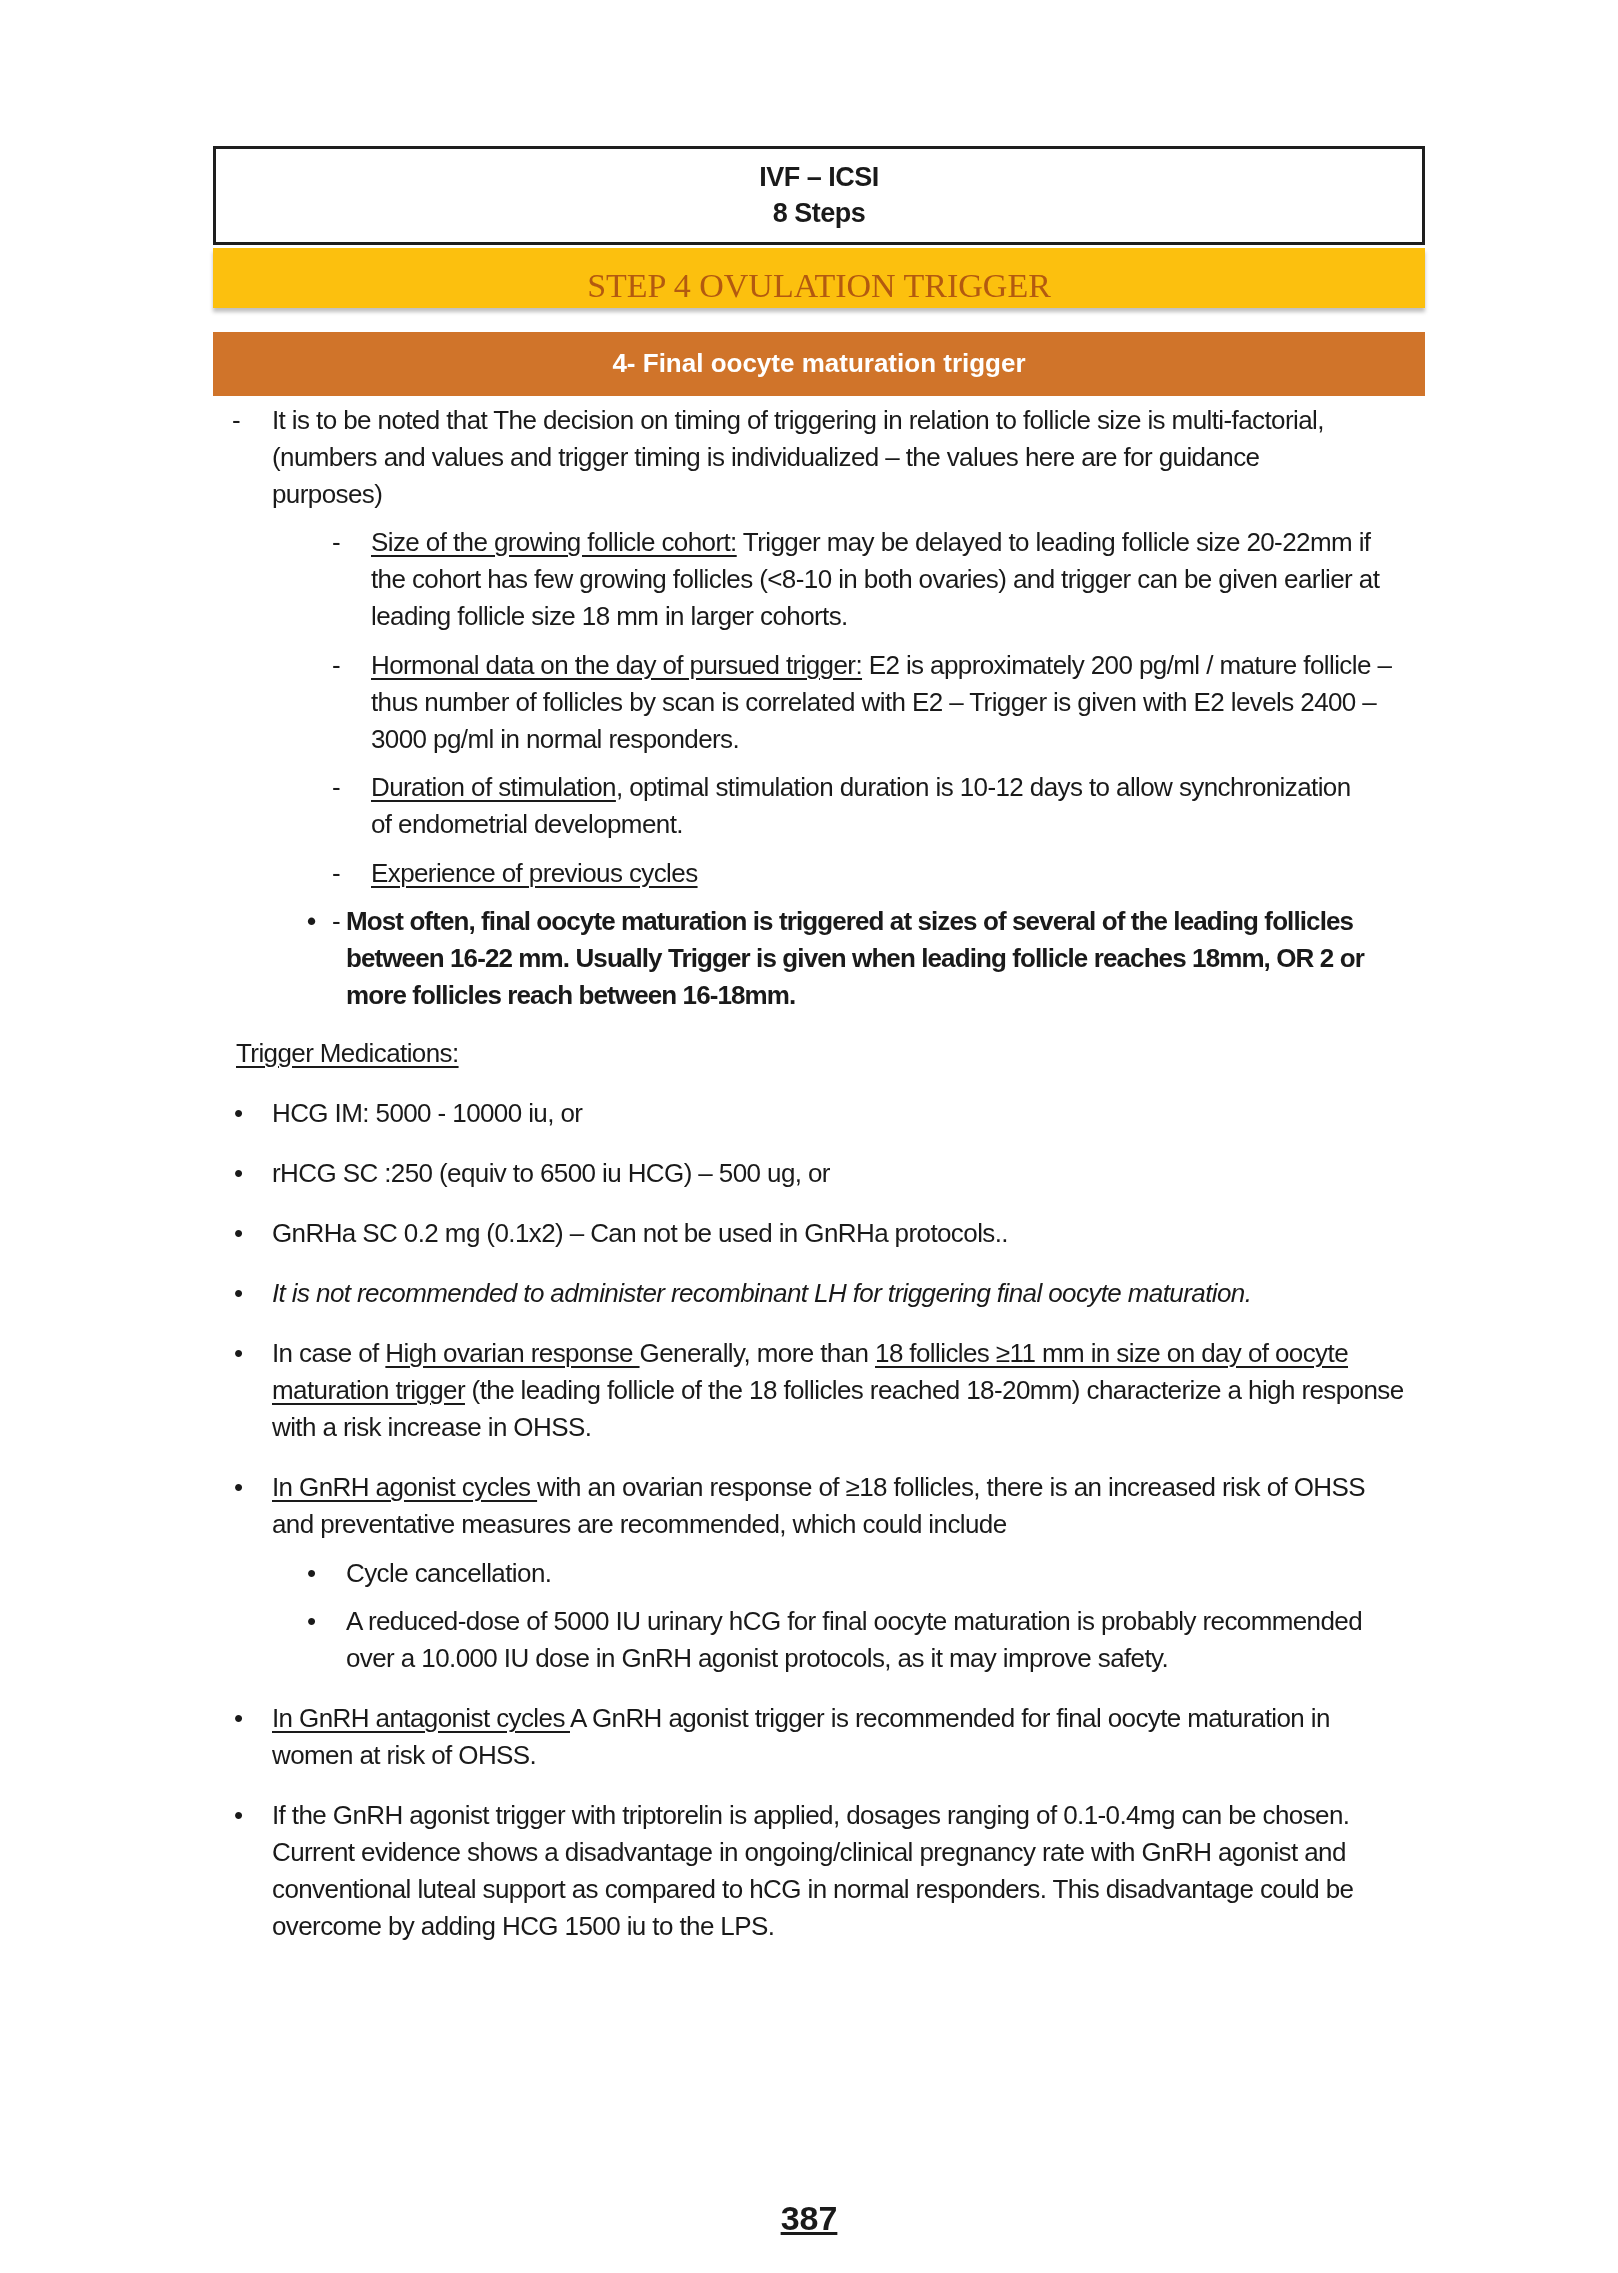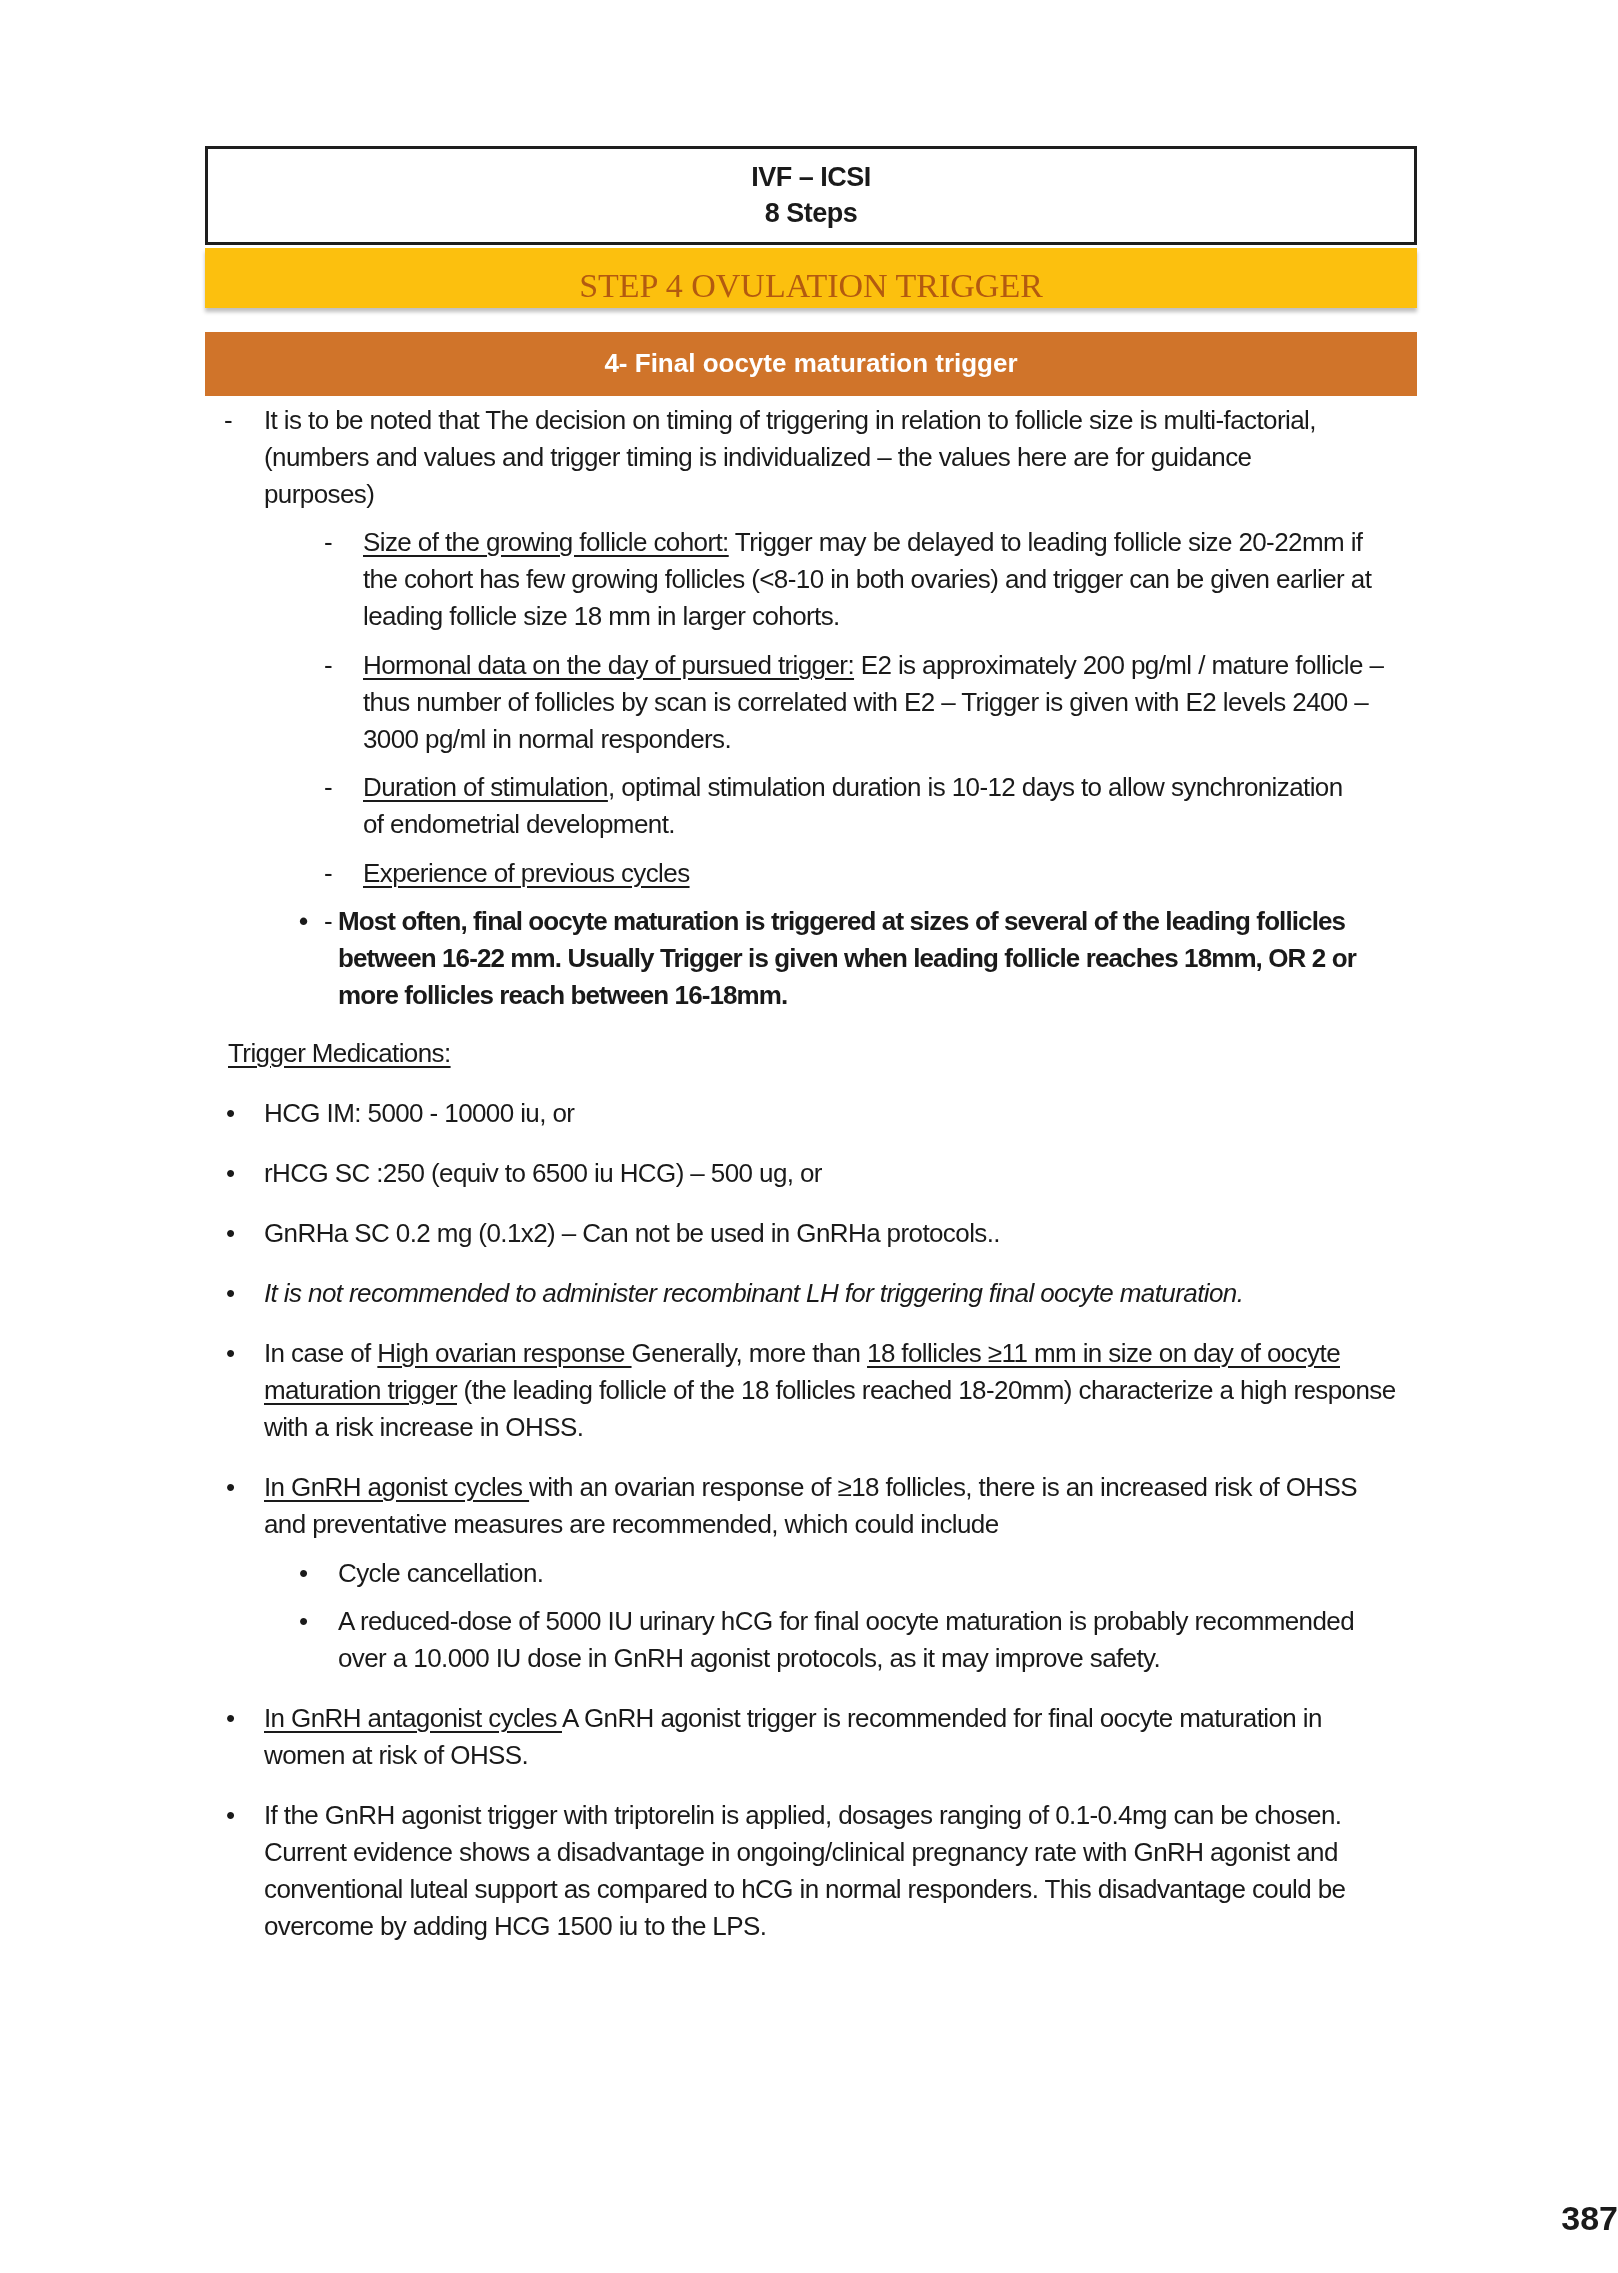--- a/index.html
+++ b/index.html
@@ -1,33 +1,33 @@
 <!DOCTYPE html>
 <html><head>
 <meta charset="utf-8">
 <style>
   html, body { margin: 0; padding: 0; background: #ffffff; }
   body { width: 1618px; height: 2273px; position: relative; overflow: hidden;
          font-family: "Liberation Sans", sans-serif; color: #1a1a1a; }
-  .page { position: absolute; left: 205px; top: 146px; width: 1212px; }
+  .page { position: absolute; left: 213px; top: 146px; width: 1212px; }
   .title-box { box-sizing: border-box; height: 99px; border: 3.8px solid #1e1e1e;
                text-align: center; font-weight: bold; font-size: 27px; line-height: 36px;
                padding-top: 9.6px; letter-spacing: -0.5px; }
   .step-banner { margin-top: 2.9px; height: 60px; background: #fcc00e;
                  box-shadow: 0 3.8px 3.8px rgba(0,0,0,0.25); text-align: center;
                  font-family: "Liberation Serif", serif; color: #b35a10;
                  font-size: 34px; line-height: 76px; letter-spacing: 0px; }
   .sub-banner { margin-top: 24px; height: 64px; background: #d0742a; color: #ffffff;
                 text-align: center; font-weight: bold; font-size: 26px; line-height: 63px; }
   .content { font-size: 26px; line-height: 37px; letter-spacing: -0.6px; }
   .item { position: relative; }
   .marker { position: absolute; }
   u { text-decoration: underline; text-decoration-thickness: 1.9px; text-underline-offset: 3.8px; }
-  .pagenum { position: absolute; left: 0; width: 100%; top: 2199px; text-align: right;
-             font-weight: bold; font-size: 34px; }
+  .pagenum { position: absolute; left: 0; width: 100%; top: 2199px; text-align: center;
+             font-weight: bold; font-size: 34px; text-decoration: underline; }
 </style>
 </head>
 <body>
 
 <div class="page">
   <div class="title-box">
     <div>IVF – ICSI</div>
     <div>8 Steps</div>
   </div>
   <div class="step-banner">STEP 4 OVULATION TRIGGER</div>

